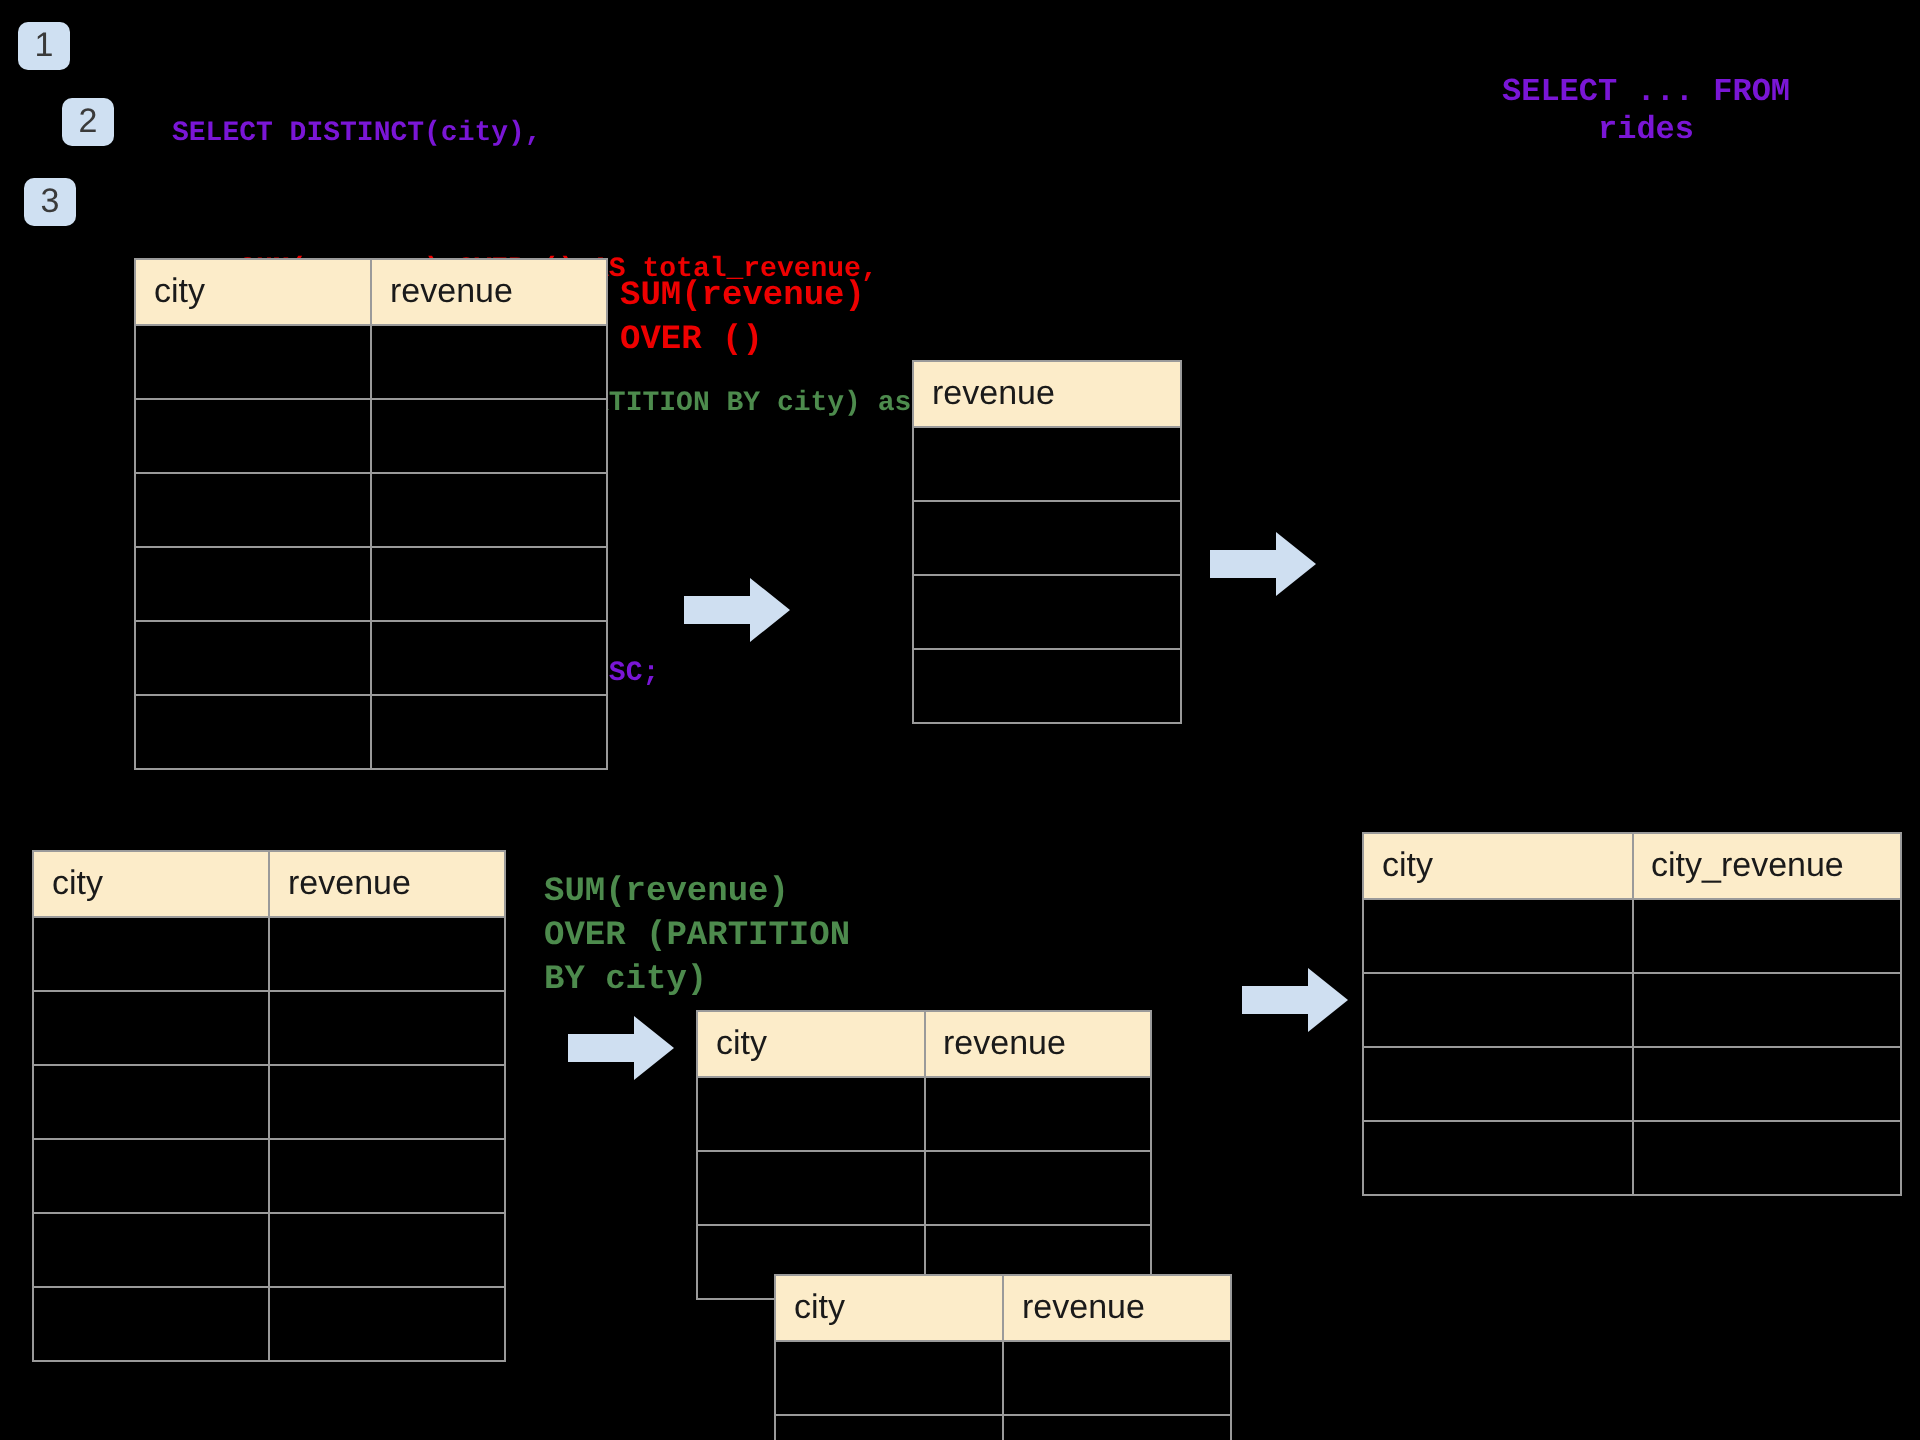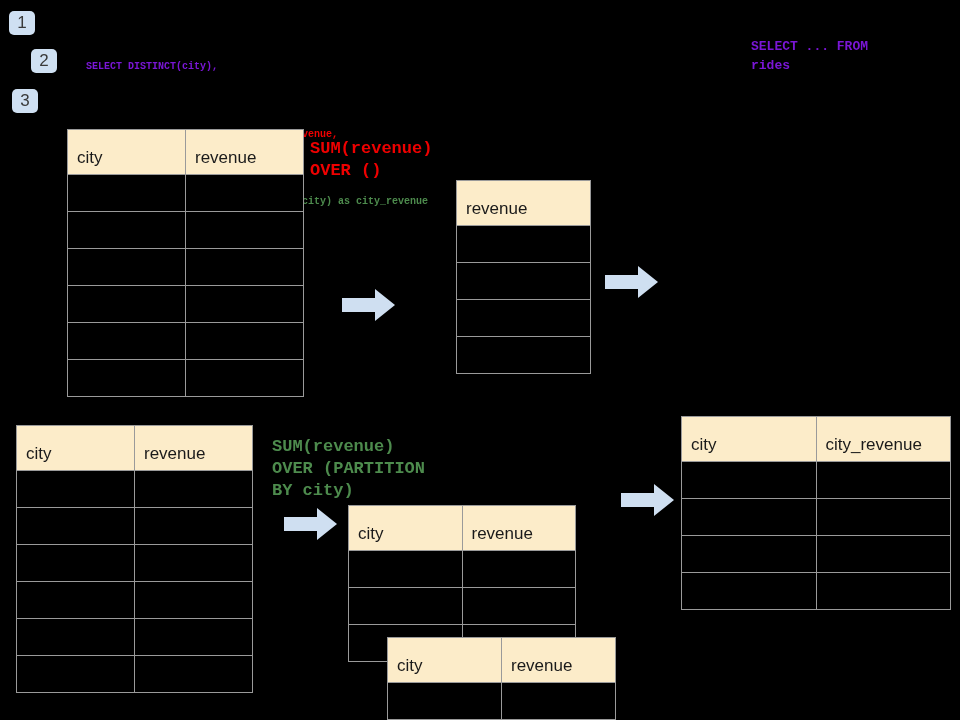--- a/index.html
+++ b/index.html
@@ -27,43 +27,44 @@
     line-height: 24px;
     text-align: center;
     width: 26px;
     height: 24px;
   }
 
   
   .sql-block {
     position: absolute;
     font-family: "Liberation Mono", monospace;
-    font-size: 10px;
+    font-size: 14px;
     line-height: 22.5px;
     white-space: pre;
     font-weight: bold;
     letter-spacing: 0px;
   }
   .sql-line { white-space: pre; }
   .c-purple { color: #7a16d6; }
   .c-red    { color: #ee0000; }
   .c-green  { color: #4d8b4d; }
 
   
   .annot {
     position: absolute;
     font-family: "Liberation Mono", monospace;
     font-size: 17px;
     line-height: 22px;
     font-weight: bold;
     white-space: pre;
   }
   .annot.small {
-    font-size: 13px;
+    font-size: 16px;
     line-height: 19px;
+    text-align: center;
   }
 
   
   .tbl {
     position: absolute;
     border-collapse: collapse;
     table-layout: fixed;
     background: #000000;
     border: 1px solid #9a9a9a;
   }
@@ -72,21 +73,21 @@
     padding: 0;
     margin: 0;
   }
   .tbl th {
     background: #fcecc9;
     color: #1a1a1a;
     font-family: "Liberation Sans", sans-serif;
     font-size: 17px;
     font-weight: normal;
     text-align: left;
-    padding: 16px 0 4px 9px;
+    padding: 4px 0 4px 9px;
     height: 24px;
     vertical-align: middle;
   }
   .tbl td {
     background: #000000;
     height: 36px;
   }
 
   
   .arrow {

